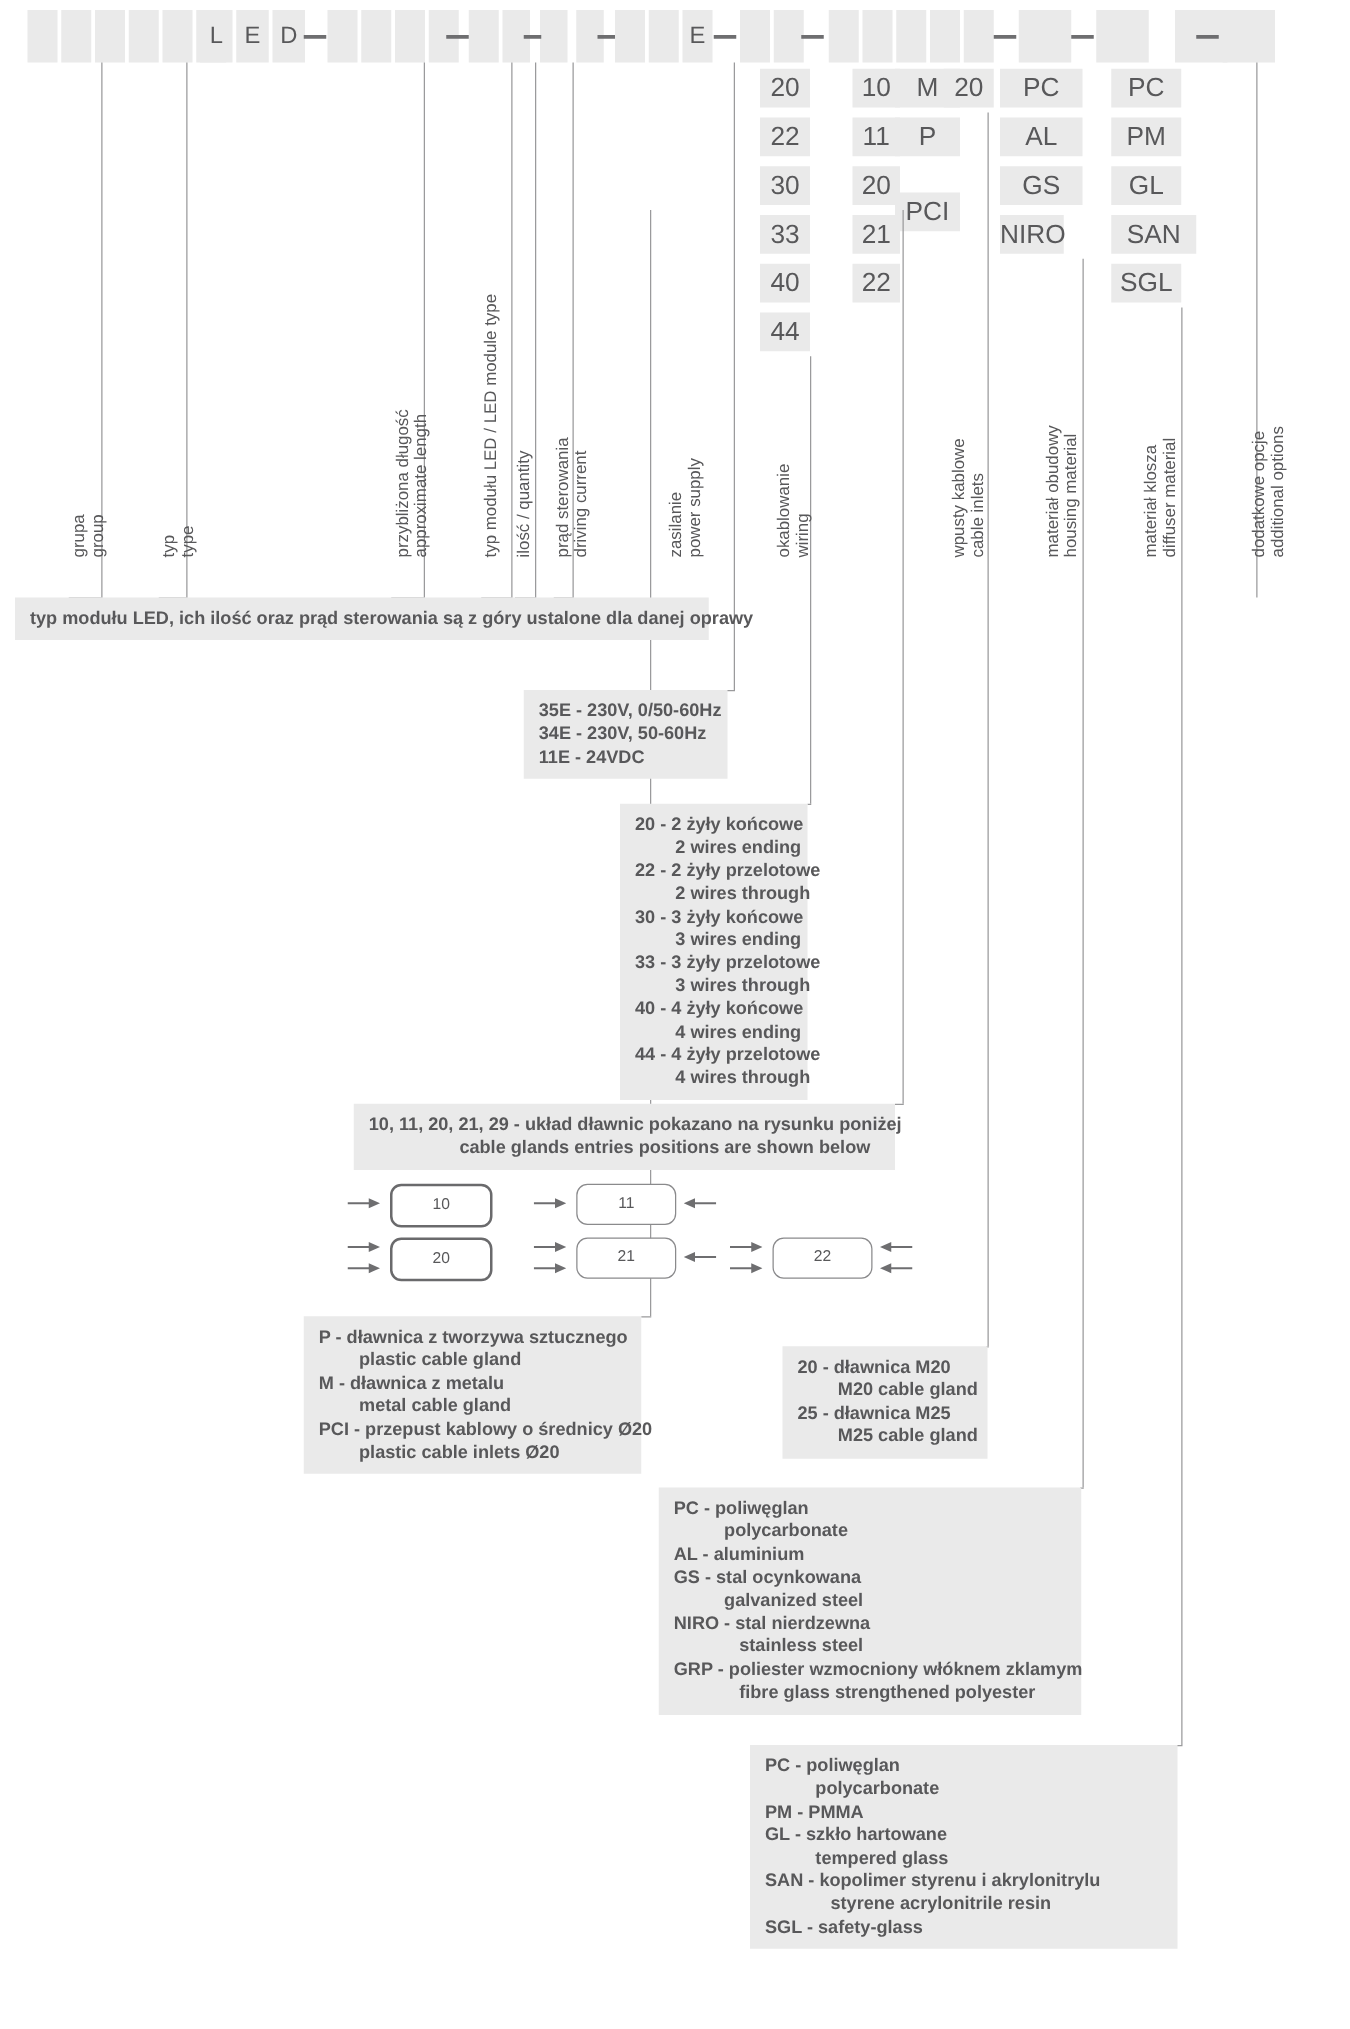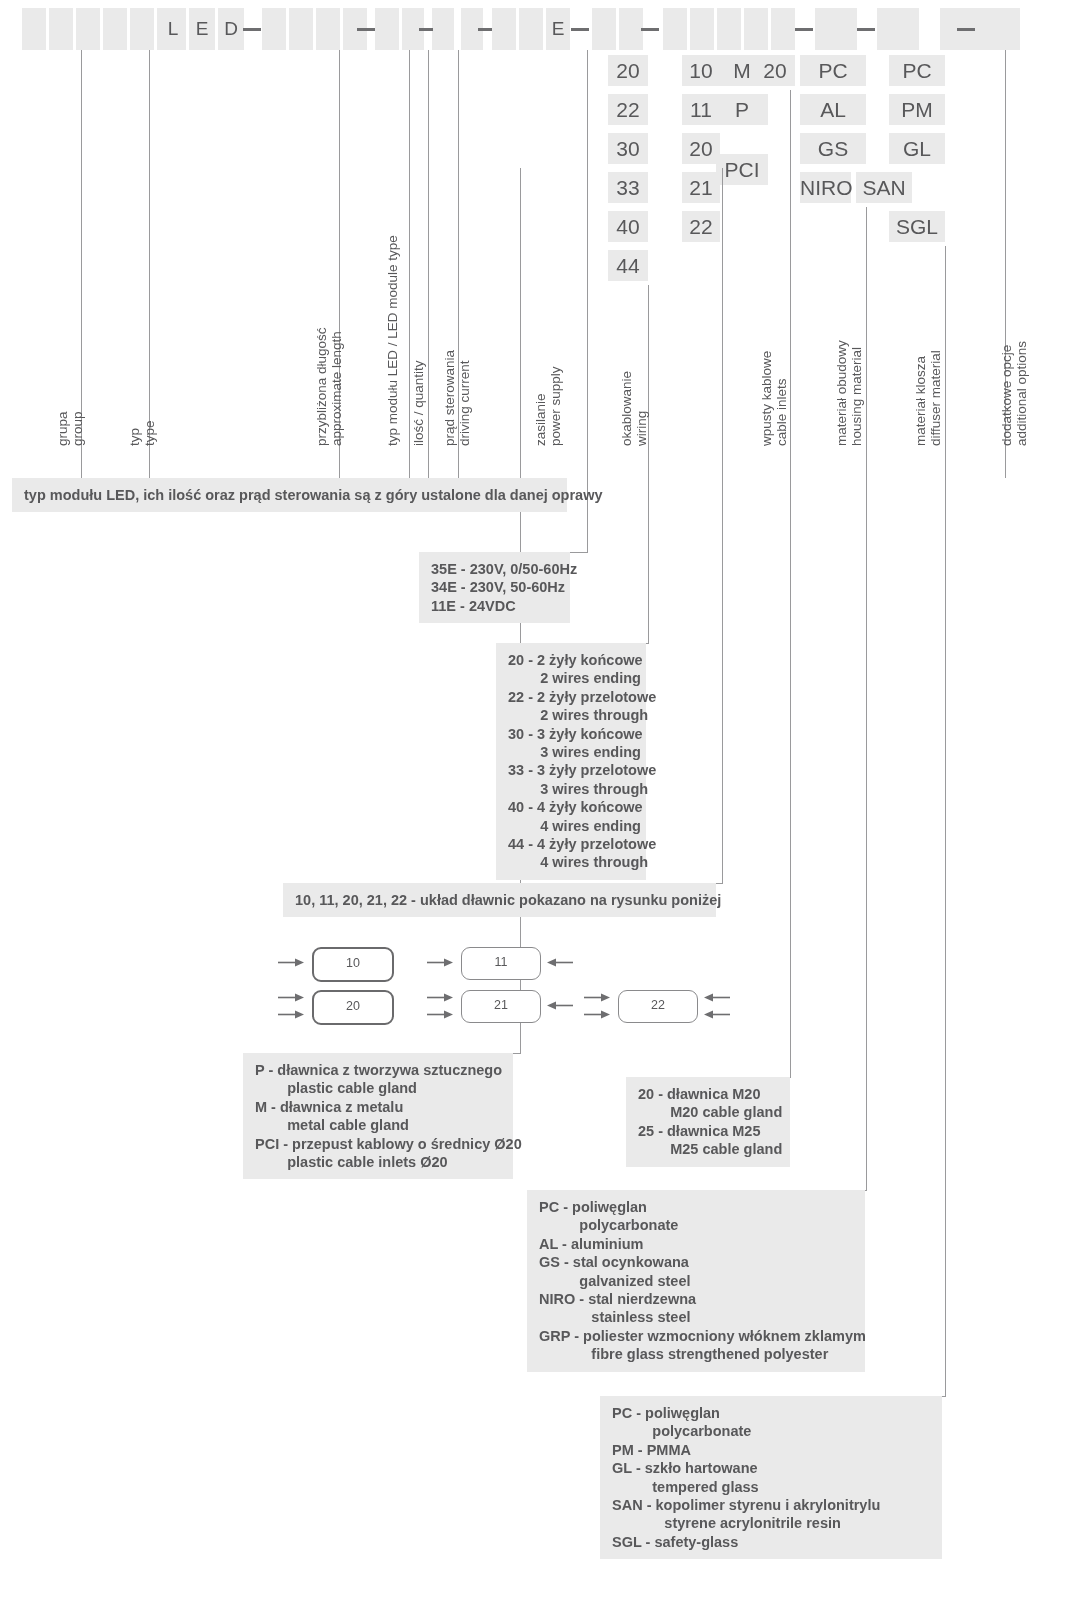--- a/index.html
+++ b/index.html
@@ -194,21 +194,21 @@
     <div class="chip" style="left: 716px; width: 52px; top: 94px;">P</div>
     <div class="chip" style="left: 716px; width: 52px; top: 133px; margin-top: 21px;">PCI</div>
     <div class="chip" style="left: 755px; width: 40px; top: 55px;">20</div>
     <div class="chip" style="left: 800px; width: 66px; top: 55px;">PC</div>
     <div class="chip" style="left: 800px; width: 66px; top: 94px;">AL</div>
     <div class="chip" style="left: 800px; width: 66px; top: 133px;">GS</div>
     <div class="chip" style="left: 800px; width: 51px; top: 172px;">NIRO</div>
     <div class="chip" style="left: 889px; width: 56px; top: 55px;">PC</div>
     <div class="chip" style="left: 889px; width: 56px; top: 94px;">PM</div>
     <div class="chip" style="left: 889px; width: 56px; top: 133px;">GL</div>
-    <div class="chip" style="left: 856px; width: 56px; top: 172px;">SAN</div>
+    <div class="chip" style="left: 889px; width: 68px; top: 172px;">SAN</div>
     <div class="chip" style="left: 889px; width: 56px; top: 211px;">SGL</div>
   </div>
 
 <div id="lines-layer">
     <div class="vline" style="left: 81px; top: 50px; height: 428px;"></div>
     <div class="hline" style="left: 55px; top: 478px; width: 27px;"></div>
     <div class="vline" style="left: 149px; top: 50px; height: 428px;"></div>
     <div class="hline" style="left: 127px; top: 478px; width: 23px;"></div>
     <div class="vline" style="left: 339px; top: 50px; height: 428px;"></div>
     <div class="hline" style="left: 313px; top: 478px; width: 27px;"></div>
@@ -280,23 +280,23 @@
       <span class="l2">diffuser material</span>
     </div>
     <div class="vlabel" style="left: 999px; top: 446px;">
       <span class="l1">dodatkowe opcje</span>
       <span class="l2">additional options</span>
     </div>
   </div>
 
 <div id="notes-layer">
     <div class="box" style="left: 12px; top: 478px; width: 555px;"><span class="ind">typ modułu LED, ich ilość oraz prąd sterowania są z góry ustalone dla danej oprawy</span></div>
-    <div class="box" style="left: 419px; top: 552px; width: 151px;"><span class="ind">35E - 230V, 0/50-60Hz</span><span class="ind">34E - 230V, 50-60Hz</span><span class="ind">11E - 24VDC</span></div>
+    <div class="box" style="left: 419px; top: 552px; width: 163px;"><span class="ind">35E - 230V, 0/50-60Hz</span><span class="ind">34E - 230V, 50-60Hz</span><span class="ind">11E - 24VDC</span></div>
     <div class="box" style="left: 496px; top: 643px; width: 150px;"><span class="ind">20 - 2 żyły końcowe</span><span class="ind">        2 wires ending</span><span class="ind">22 - 2 żyły przelotowe</span><span class="ind">        2 wires through</span><span class="ind">30 - 3 żyły końcowe</span><span class="ind">        3 wires ending</span><span class="ind">33 - 3 żyły przelotowe</span><span class="ind">        3 wires through</span><span class="ind">40 - 4 żyły końcowe</span><span class="ind">        4 wires ending</span><span class="ind">44 - 4 żyły przelotowe</span><span class="ind">        4 wires through</span></div>
-    <div class="box" style="left: 283px; top: 883px; width: 433px;"><span class="ind">10, 11, 20, 21, 22 - układ dławnic pokazano na rysunku poniżej</span></div>
+    <div class="box" style="left: 283px; top: 883px; width: 433px;"><span class="ind">10, 11, 20, 21, 29 - układ dławnic pokazano na rysunku poniżej</span><span class="ind">                  cable glands entries positions are shown below</span></div>
     <div class="box" style="left: 243px; top: 1053px; width: 270px;"><span class="ind">P - dławnica z tworzywa sztucznego</span><span class="ind">        plastic cable gland</span><span class="ind">M - dławnica z metalu</span><span class="ind">        metal cable gland</span><span class="ind">PCI - przepust kablowy o średnicy Ø20</span><span class="ind">        plastic cable inlets Ø20</span></div>
     <div class="box" style="left: 626px; top: 1077px; width: 164px;"><span class="ind">20 - dławnica M20</span><span class="ind">        M20 cable gland</span><span class="ind">25 - dławnica M25</span><span class="ind">        M25 cable gland</span></div>
     <div class="box" style="left: 527px; top: 1190px; width: 338px;"><span class="ind">PC - poliwęglan</span><span class="ind">          polycarbonate</span><span class="ind">AL - aluminium</span><span class="ind">GS - stal ocynkowana</span><span class="ind">          galvanized steel</span><span class="ind">NIRO - stal nierdzewna</span><span class="ind">             stainless steel</span><span class="ind">GRP - poliester wzmocniony włóknem zklamym</span><span class="ind">             fibre glass strengthened polyester</span></div>
     <div class="box" style="left: 600px; top: 1396px; width: 342px;"><span class="ind">PC - poliwęglan</span><span class="ind">          polycarbonate</span><span class="ind">PM - PMMA</span><span class="ind">GL - szkło hartowane</span><span class="ind">          tempered glass</span><span class="ind">SAN - kopolimer styrenu i akrylonitrylu</span><span class="ind">             styrene acrylonitrile resin</span><span class="ind">SGL - safety-glass</span></div>
   </div>
 
 <div id="gland-layer">
     <div class="gland bold" style="left: 312px; top: 947px;">10</div>
     <div class="arrow" style="left: 278px; top: 957px; width: 26px; height: 11px;">
       <svg width="26" height="11" viewBox="0 0 26 11">

